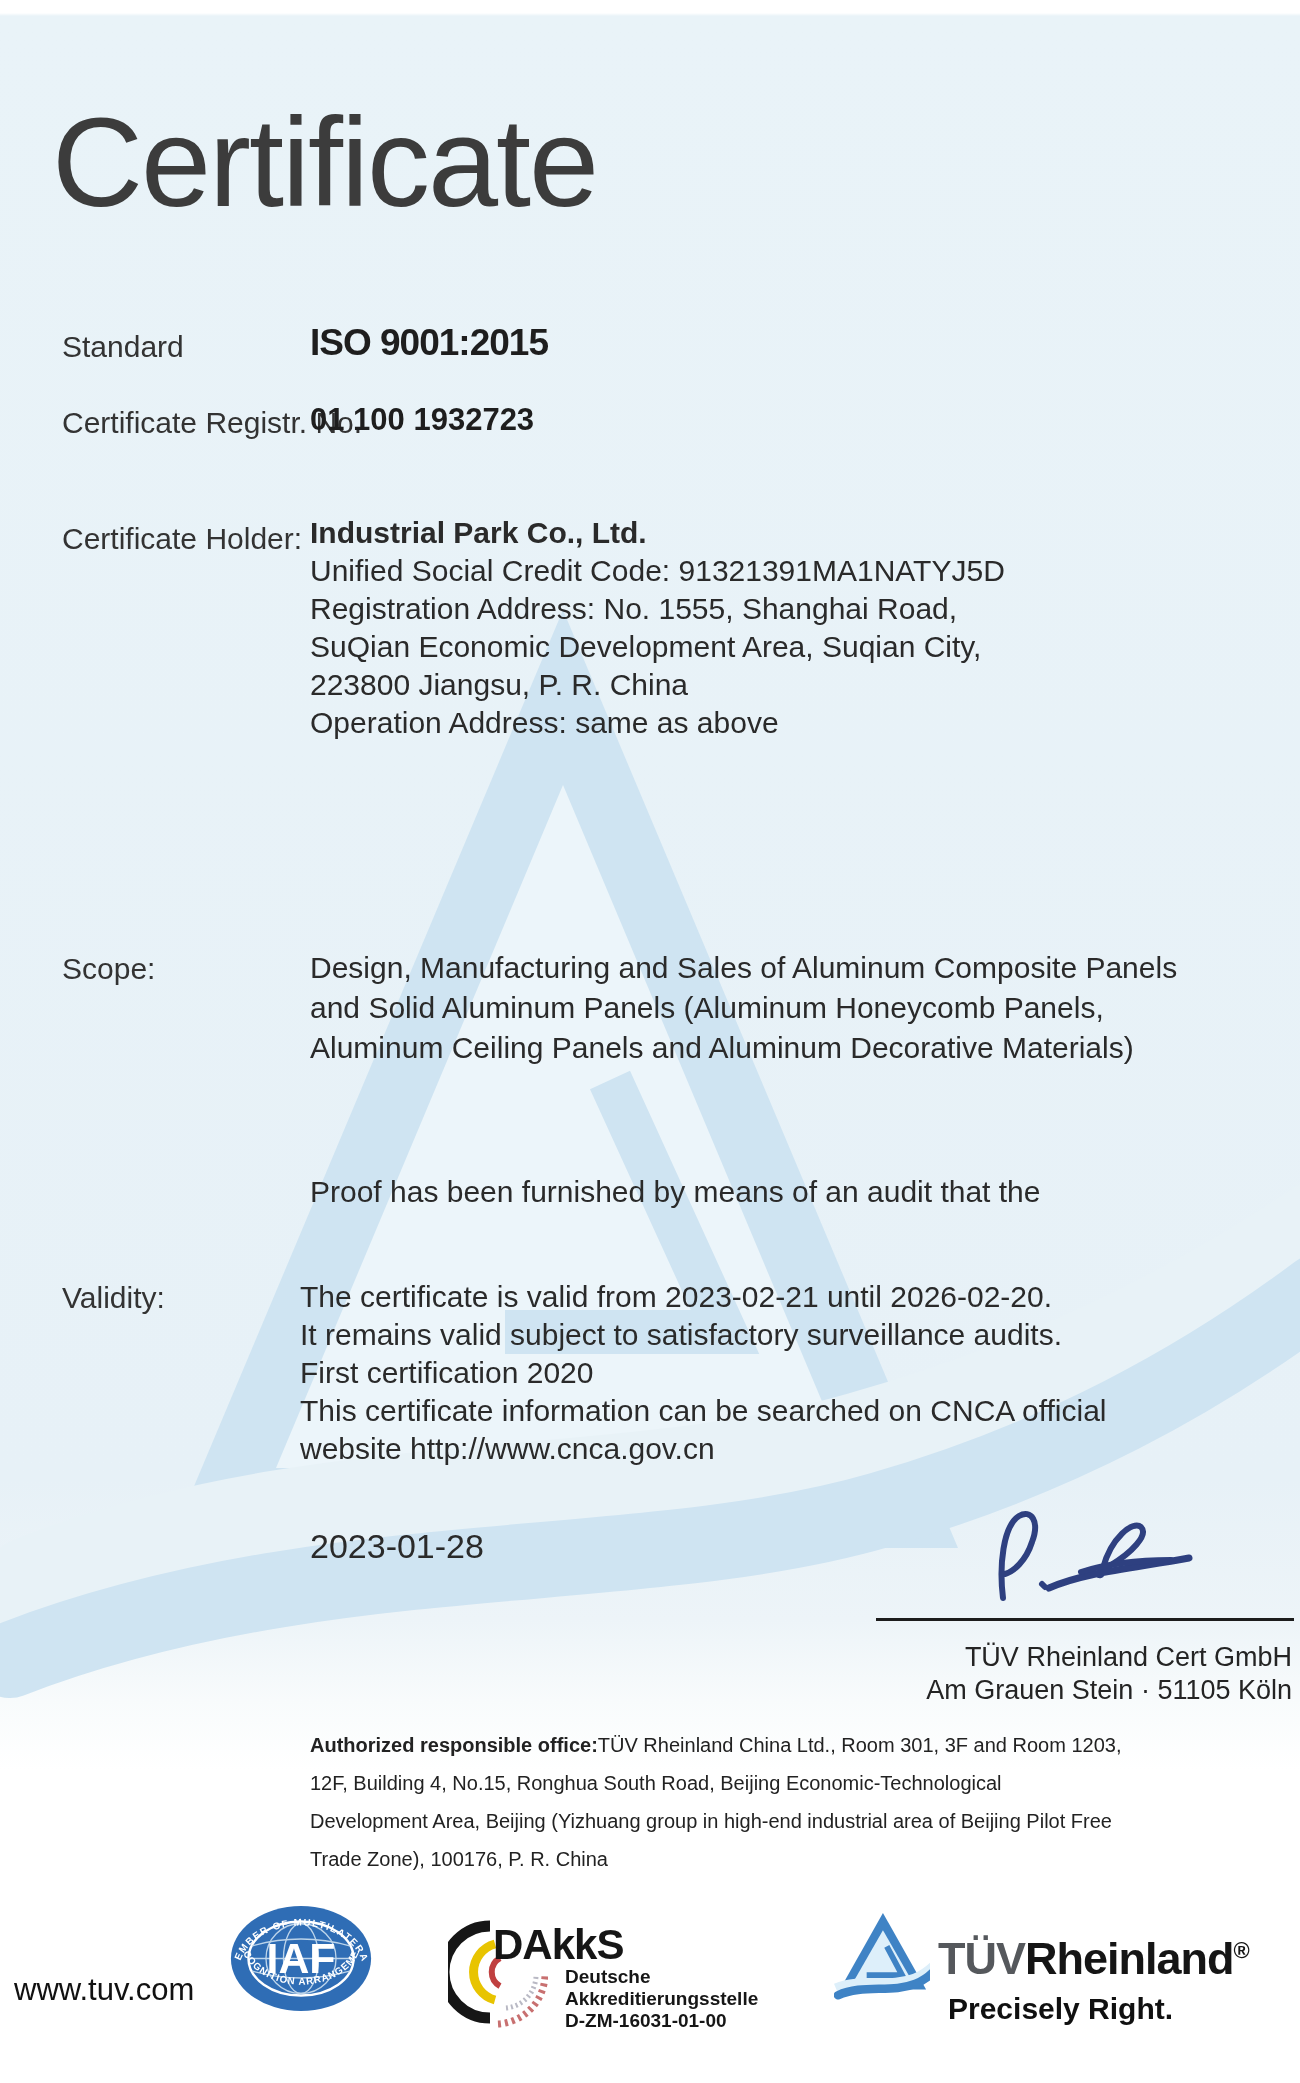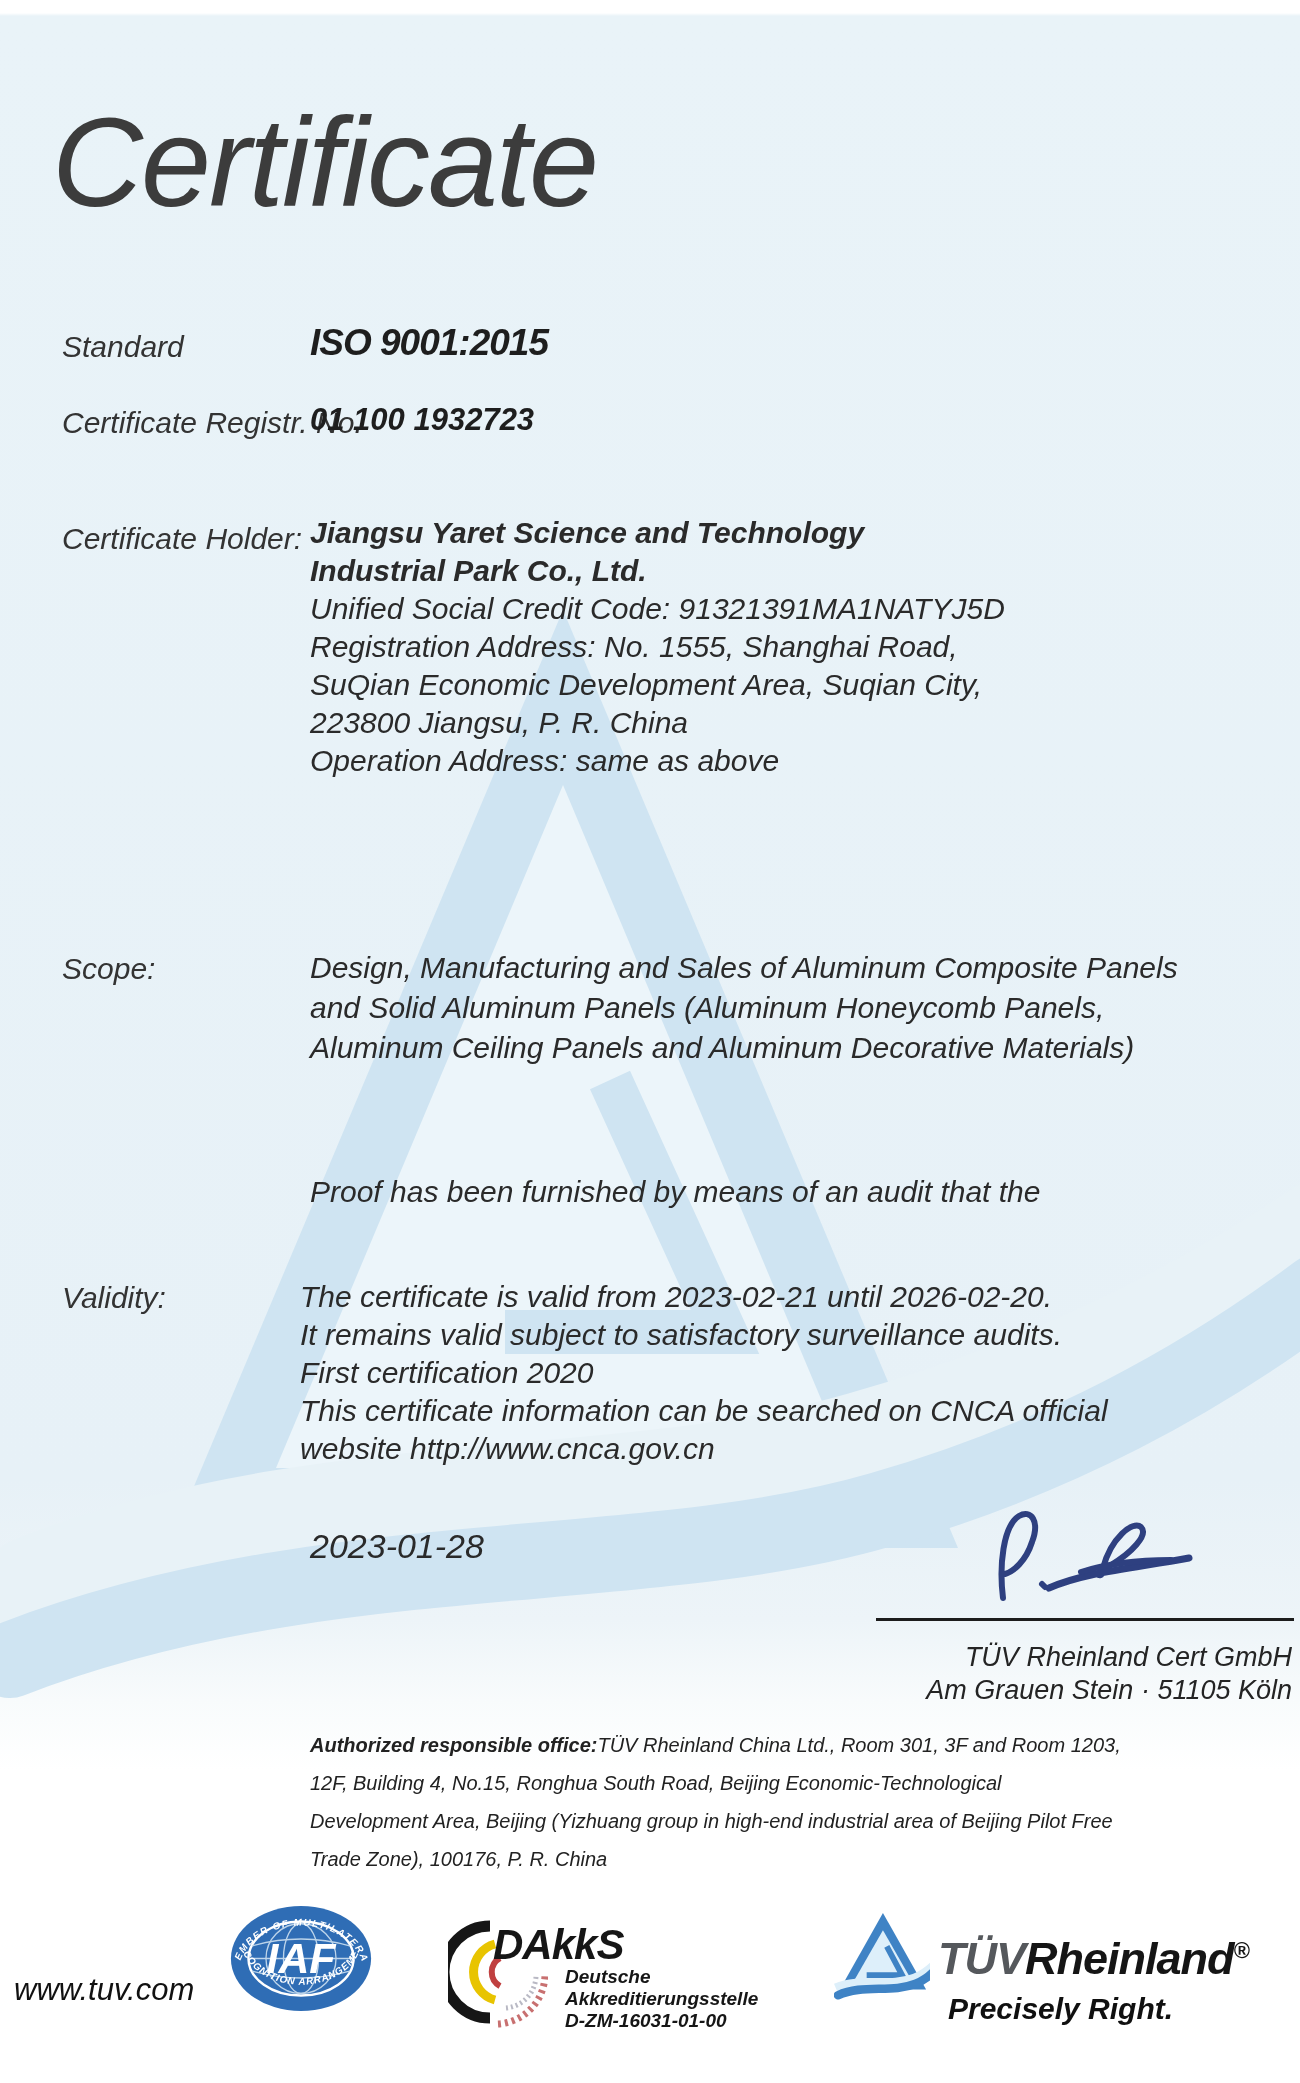--- a/index.html
+++ b/index.html
@@ -7,21 +7,20 @@
     position:relative;
     width:1300px;height:2083px;
     overflow:hidden;
     font-family:"Liberation Sans","DejaVu Sans",sans-serif;
     color:#2a2a2a;
     background:linear-gradient(180deg,
       #ffffff 0px,#ffffff 13px,
       #e9f3f8 16px,#e7f1f7 1480px,
       #edf4f8 1620px,#f8fbfc 1700px,
       #ffffff 1770px,#ffffff 2083px);
-    font-style:italic;
   }
   .abs{position:absolute;}
   .b{font-weight:700;}
   .tblock{position:absolute;font-size:30px;line-height:38px;white-space:nowrap;}
   .lbl{position:absolute;left:62px;font-size:30px;color:#333;}
   .title{
     position:absolute;left:52px;top:100px;
     font-size:126px;font-weight:400;letter-spacing:-2px;color:#3c3c3c;line-height:1;
   }
   .std-val{position:absolute;left:310px;top:322px;font-size:37px;font-weight:700;letter-spacing:-1px;color:#1e1e1e;}
@@ -55,21 +54,20 @@
   <div class="title">Certificate</div>
 
   <div class="lbl" style="top:330px;">Standard</div>
   <div class="std-val">ISO 9001:2015</div>
 
   <div class="lbl" style="top:406px;">Certificate Registr. No.</div>
   <div class="reg-val">01 100 1932723</div>
 
   <div class="lbl" style="top:522px;">Certificate Holder:</div>
   <div class="tblock" style="left:310px;top:514px;">
-    <div class="b">Jiangsu Yaret Science and Technology</div>
     <div class="b">Industrial Park Co., Ltd.</div>
     <div>Unified Social Credit Code: 91321391MA1NATYJ5D</div>
     <div>Registration Address: No. 1555, Shanghai Road,</div>
     <div>SuQian Economic Development Area, Suqian City,</div>
     <div>223800 Jiangsu, P. R. China</div>
     <div>Operation Address: same as above</div>
   </div>
 
   <div class="lbl" style="top:952px;">Scope:</div>
   <div class="tblock" style="left:310px;top:948px;line-height:40px;">

